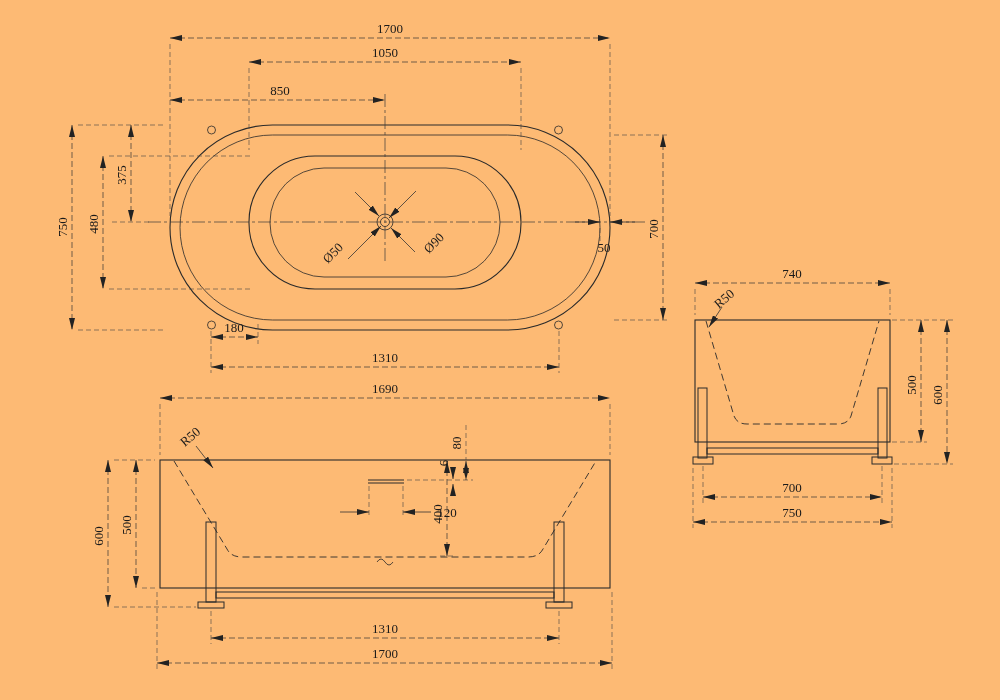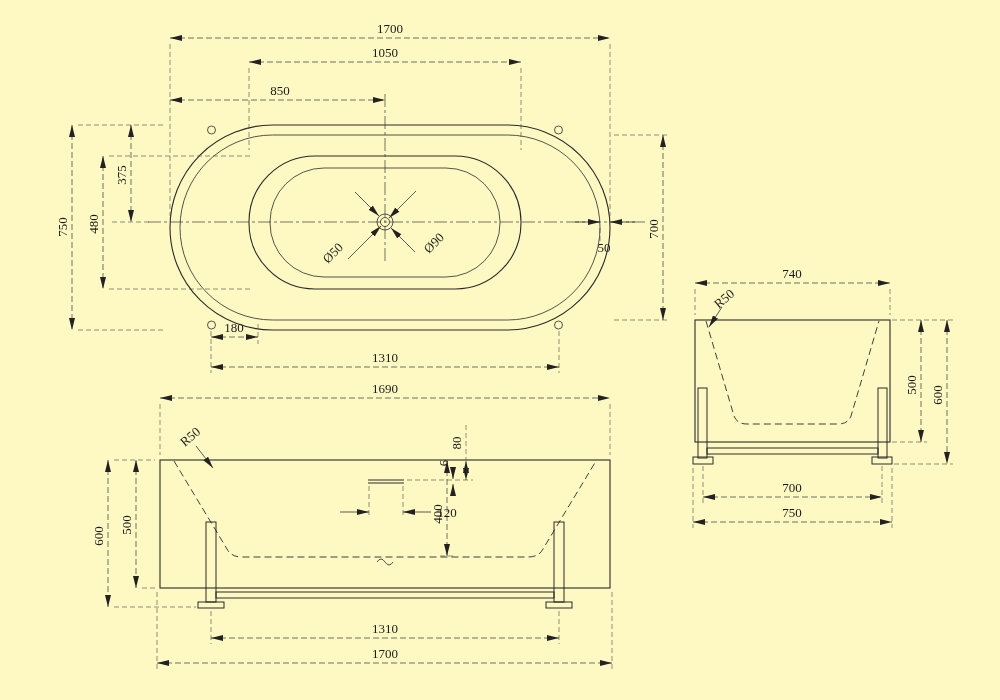--- a/index.html
+++ b/index.html
@@ -1,16 +1,16 @@
 <!DOCTYPE html>
 <html><head>
 <meta charset="utf-8">
 <style>
   html,body{margin:0;padding:0;background:#fff;}
-  .sheet{position:relative;width:1000px;height:700px;background:#fef9c3;overflow:hidden;
+  .sheet{position:relative;width:1000px;height:700px;background:#fdba74;overflow:hidden;
          font-family:"Liberation Serif", serif;}
   svg{display:block}
   .outline{fill:none;stroke:#2a2a2a;stroke-width:1.1;}
   .thin{fill:none;stroke:#2a2a2a;stroke-width:0.8;}
   .dashed{fill:none;stroke:#2a2a2a;stroke-width:0.9;stroke-dasharray:7 4;}
   .center{fill:none;stroke:#3a3a3a;stroke-width:0.7;stroke-dasharray:13 3 3 3;}
   .dim{fill:none;stroke:#333;stroke-width:0.7;stroke-dasharray:6 3;}
   .ext{fill:none;stroke:#444;stroke-width:0.6;stroke-dasharray:5 3;}
   .leader{fill:none;stroke:#333;stroke-width:0.8;}
   .solidpart{fill:none;stroke:#2a2a2a;stroke-width:1.0;}

